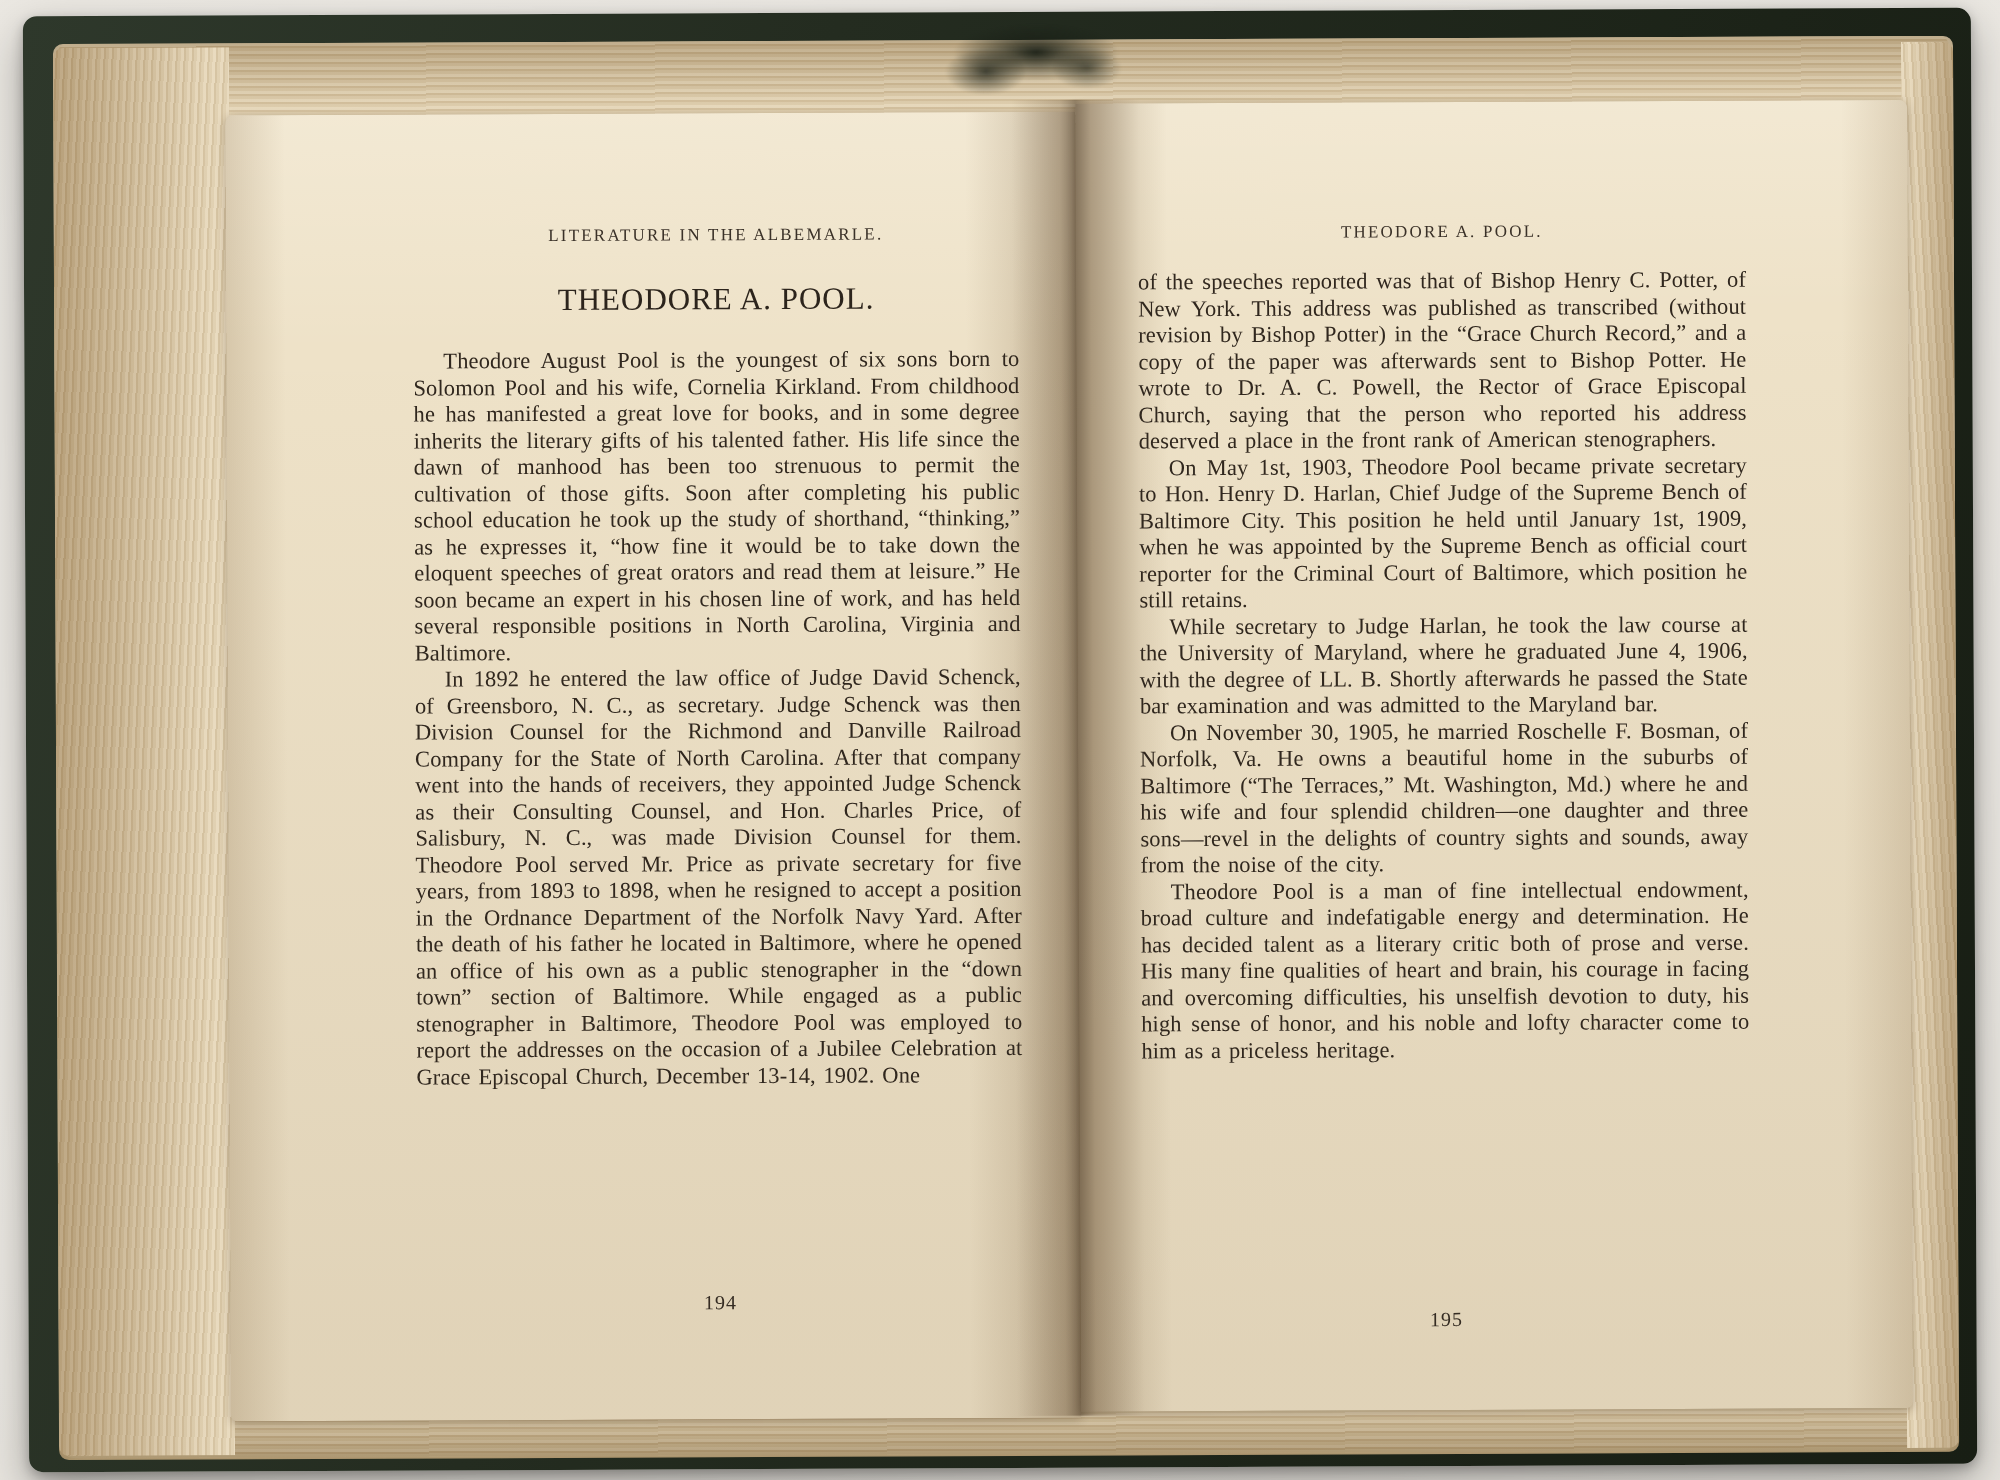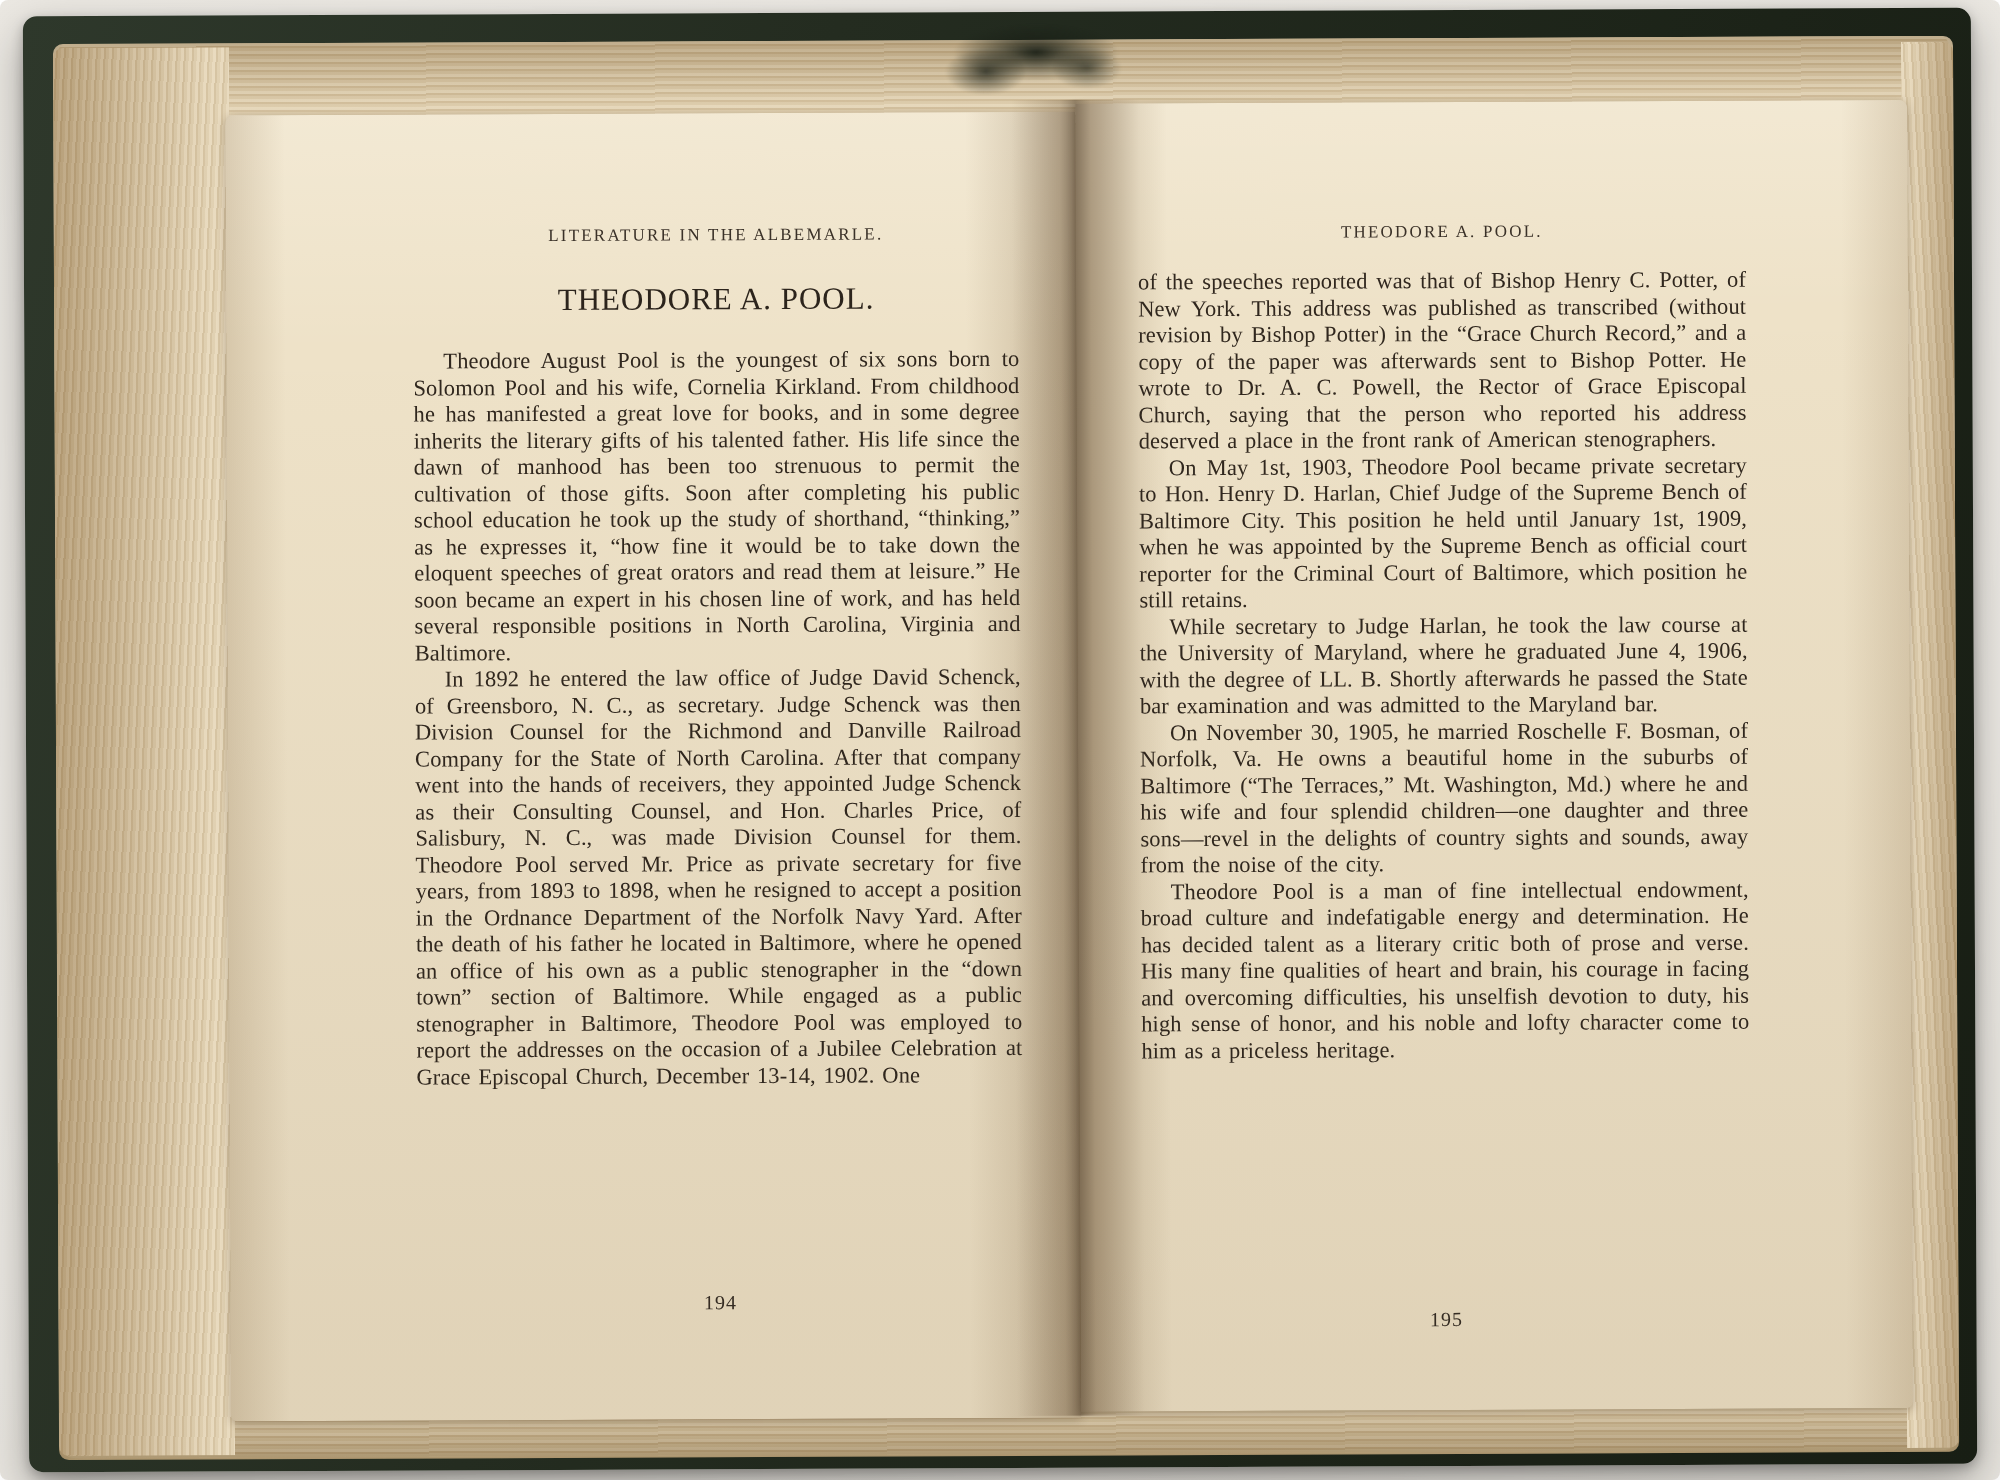--- a/index.html
+++ b/index.html
@@ -9,21 +9,20 @@
     height: 1480px;
     overflow: hidden;
     font-family: "Liberation Serif", "DejaVu Serif", serif;
   }
 
   .scene {
     position: relative;
     width: 2000px;
     height: 1480px;
     background: radial-gradient(130% 120% at 50% 38%, #f1eee9 0%, #eae7e1 55%, #e0ddd6 100%);
-    border-radius: 8px;
   }
 
   .book {
     position: absolute;
     inset: 0;
     transform: rotate(-0.25deg);
   }
 
   
   .cover {

